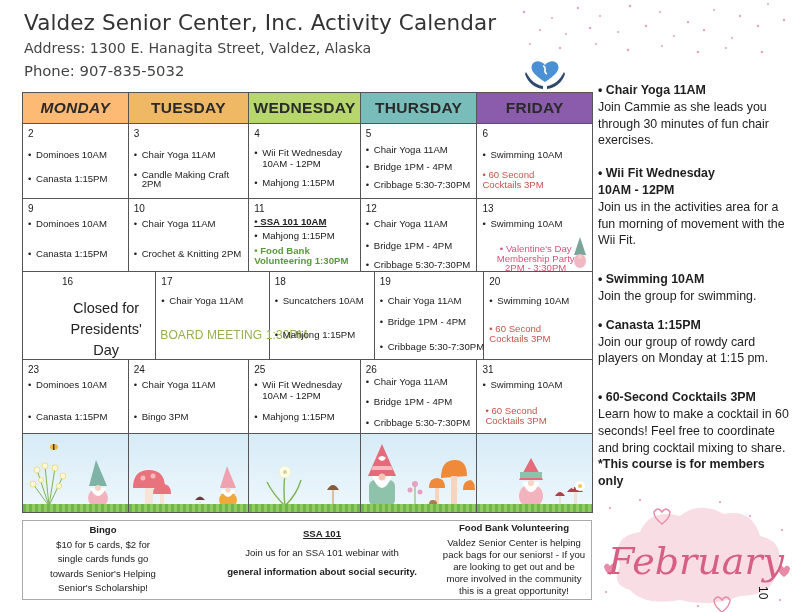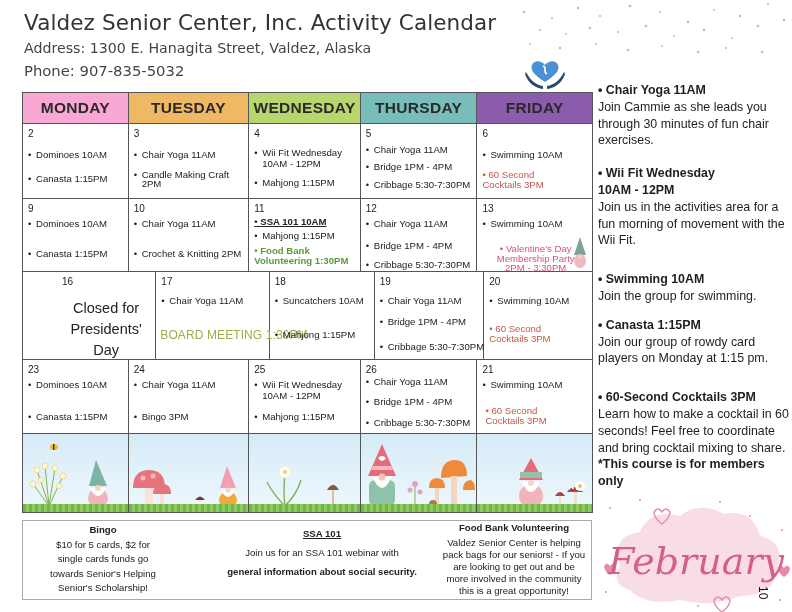--- a/index.html
+++ b/index.html
@@ -96,21 +96,21 @@
 
 <svg class="logo" viewBox="0 0 42 32">
   <path d="M21 24 C10 17 6 12 8 7 C10 2 17 2 21 7 C25 2 32 2 34 7 C36 12 32 17 21 24 Z" fill="#4a90d4"></path>
   <path d="M19 8 C24 9 18 14 23 16" stroke="#fff" stroke-width="1.6" fill="none"></path>
   <path d="M2 14 C6 22 12 27 19 28 L19 31 C11 30 4 25 1 16 Z" fill="#2d4a6e"></path>
   <path d="M40 14 C36 22 30 27 23 28 L23 31 C31 30 38 25 41 16 Z" fill="#2d4a6e"></path>
 </svg>
 
 <div class="cal">
   <div class="hdr-row">
-    <div class="hdr" style="width:106px;background:#f9a8d4;">MONDAY</div>
+    <div class="hdr" style="width:106px;background:#fdba74;font-style:italic;">MONDAY</div>
     <div class="hdr" style="width:121px;background:#efb865;">TUESDAY</div>
     <div class="hdr" style="width:112px;background:#b8d66e;">WEDNESDAY</div>
     <div class="hdr" style="width:117px;background:#79bdbb;">THURSDAY</div>
     <div class="hdr" style="width:115px;background:#8b5cab;">FRIDAY</div>
   </div>
 
   <div class="grid">
 
     <div class="wk" style="top:0;height:75px;">
       <div class="cell" style="width:106px;">
@@ -220,21 +220,21 @@
         <div class="ev" style="top:20px;"><span class="b">•</span><span class="wrap"><span>Wii Fit Wednesday</span><br><span>10AM - 12PM</span></span></div>
         <div class="ev" style="top:52px;"><span class="b">•</span><span>Mahjong 1:15PM</span></div>
       </div>
       <div class="cell" style="width:117px;">
         <div class="dnum">26</div>
         <div class="ev" style="top:17px;"><span class="b">•</span><span>Chair Yoga 11AM</span></div>
         <div class="ev" style="top:37px;"><span class="b">•</span><span>Bridge 1PM - 4PM</span></div>
         <div class="ev" style="top:58px;"><span class="b">•</span><span>Cribbage 5:30-7:30PM</span></div>
       </div>
       <div class="cell" style="width:115px;">
-        <div class="dnum">21</div>
+        <div class="dnum">31</div>
         <div class="ev" style="top:20px;"><span class="b">•</span><span>Swimming 10AM</span></div>
         <div class="ev red" style="top:46px;line-height:10px;left:8px;"><span>• </span><span>60 Second</span><br><span>Cocktails 3PM</span></div>
       </div>
     </div>
   </div>
 
   <div class="art-row">
     <div class="art" style="width:106px;">
       <svg style="position:absolute;left:4px;bottom:6px;width:44px;height:50px;" viewBox="0 0 44 50">
         <g stroke="#7cb356" stroke-width="1">

